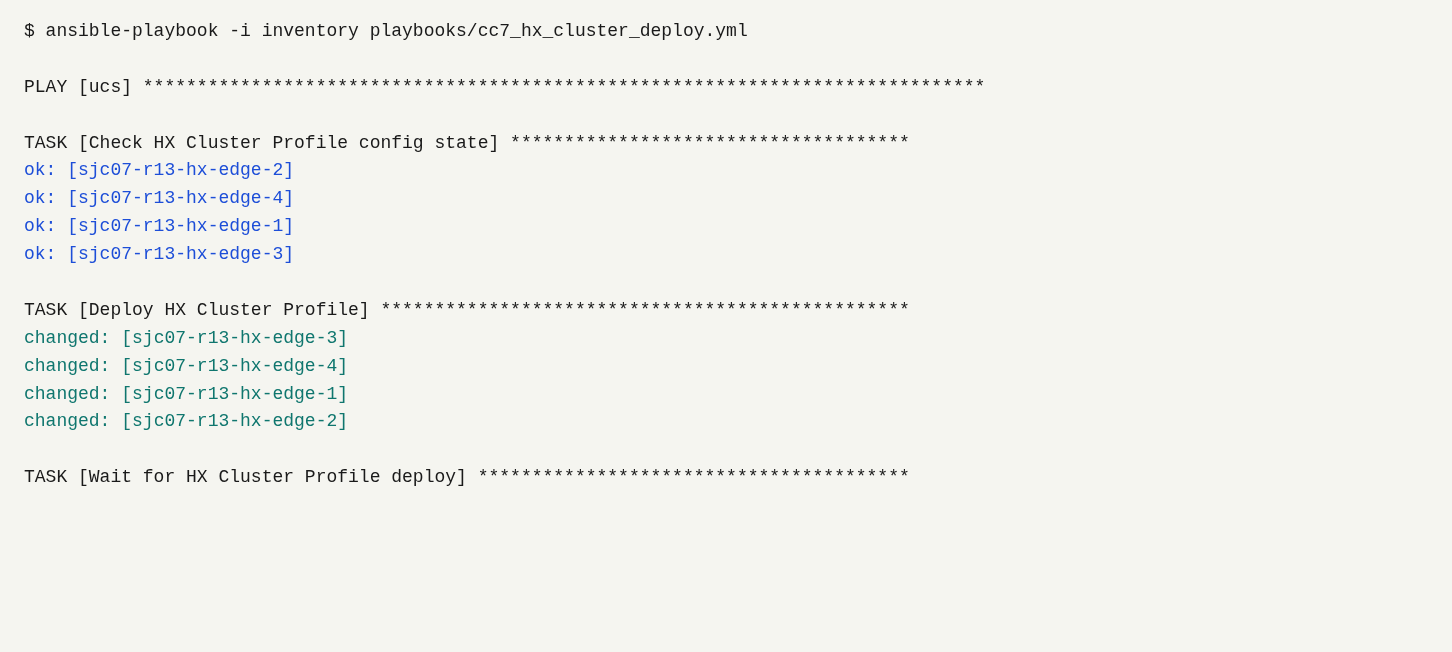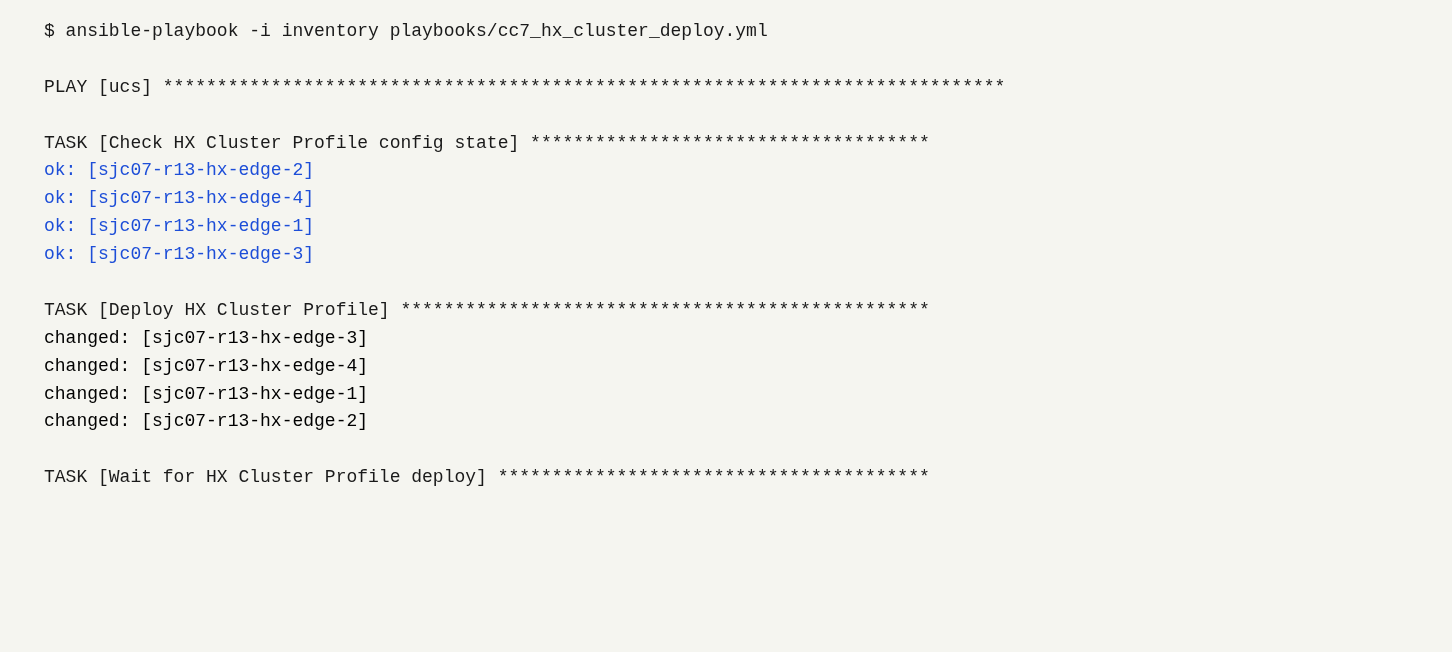--- a/index.html
+++ b/index.html
@@ -22,33 +22,32 @@
     .terminal {
       background-color: #f5f5f0;
       color: #1a1a1a;
       white-space: pre;
       overflow: hidden;
     }
 
     .line {
       display: block;
       white-space: pre;
-      margin-left: 20px;
     }
 
     .text-normal {
       color: #1a1a1a;
     }
 
     .text-green {
       color: #1d4ed8;
     }
 
     .text-yellow {
-      color: #000000;
+      color: #0f766e;
     }
 
     .empty-line {
       display: block;
       height: 1.55em;
     }
   </style>
 </head>
 <body>
 

